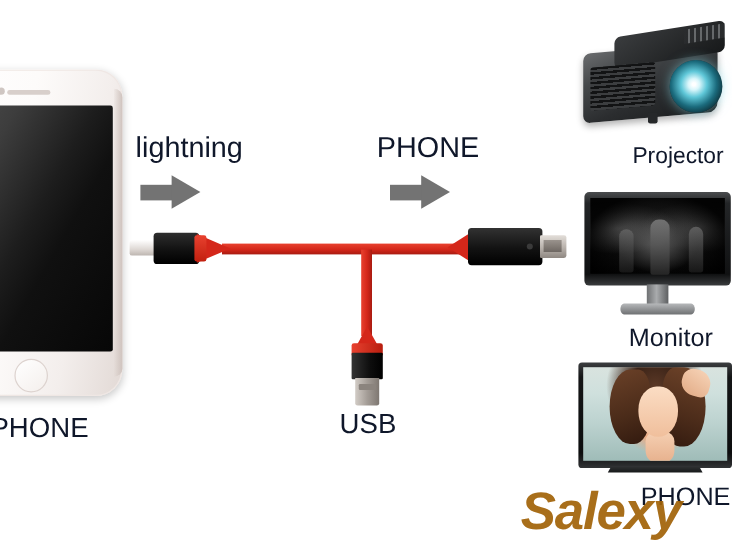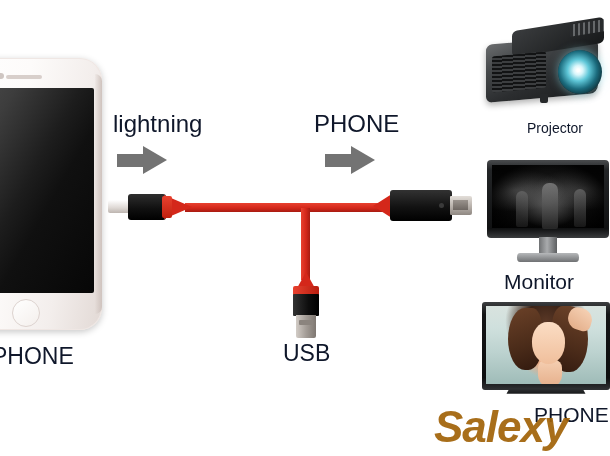--- a/index.html
+++ b/index.html
@@ -410,33 +410,33 @@
   <div class="lbl" style="left:283px; top:342px; font-size:23px;">USB</div>
 
   <div class="device" id="projector">
     <div id="proj-body"></div>
     <div id="proj-top"></div>
     <div id="proj-panel"></div>
     <div id="proj-vents"></div>
     <div id="proj-foot"></div>
     <div id="proj-lens"></div>
   </div>
-  <div class="lbl" style="left:527px; top:121px; font-size:14px;">Projector</div>
+  <div class="lbl" style="left:527px; top:121px; font-size:19px;">Projector</div>
 
   <div class="device" id="monitor">
     <div id="mon-bezel"></div>
     <div id="mon-screen">
       <div id="mon-fig-l"></div>
       <div id="mon-fig-c"></div>
       <div id="mon-fig-r"></div>
     </div>
     <div id="mon-neck"></div>
     <div id="mon-base"></div>
   </div>
-  <div class="lbl" style="left:504px; top:271px; font-size:21px;">Monitor</div>
+  <div class="lbl" style="left:524px; top:271px; font-size:21px;">Monitor</div>
 
   <div class="device" id="hdtv">
     <div id="tv-bezel"></div>
     <div id="tv-screen">
       <div id="tv-hair-l"></div>
       <div id="tv-hair-r"></div>
       <div id="tv-neck"></div>
       <div id="tv-face"></div>
       <div id="tv-arm"></div>
     </div>

